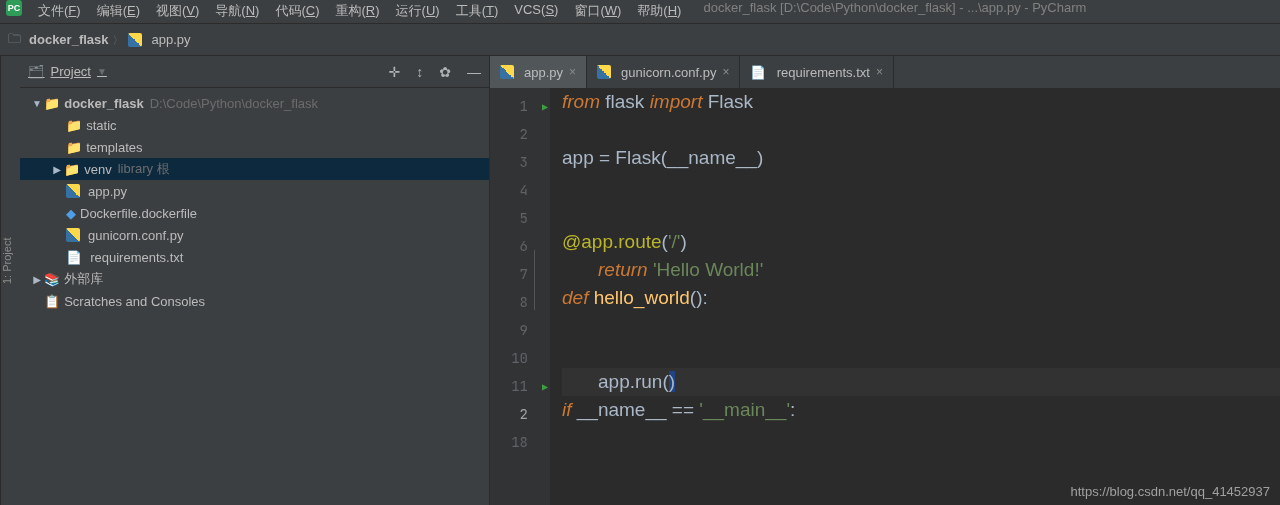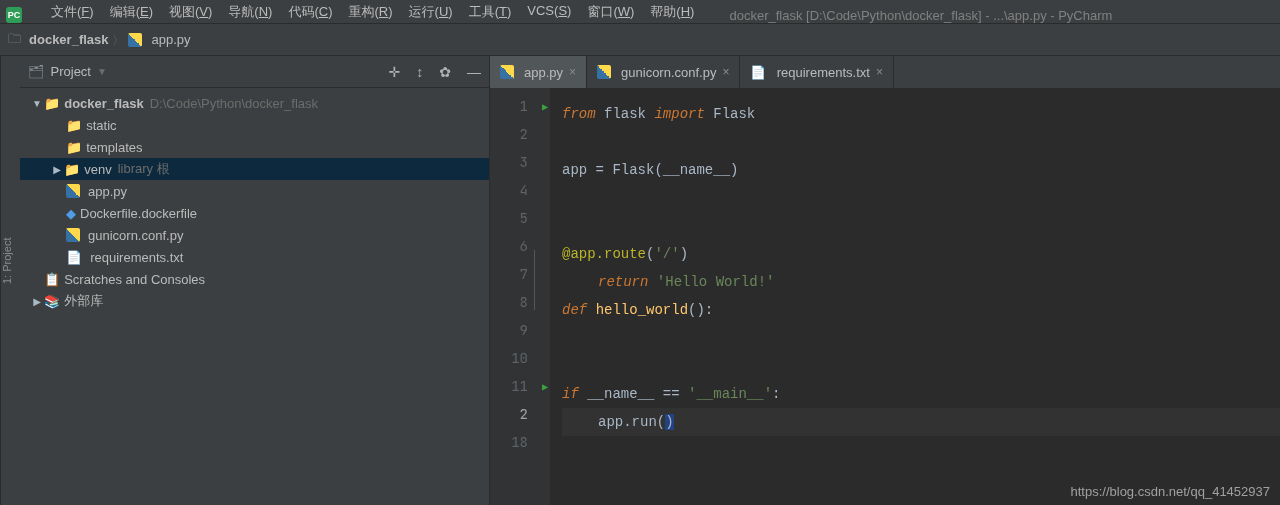--- a/index.html
+++ b/index.html
@@ -10,22 +10,22 @@
     font-size: 13px;
     width: 1280px;
     height: 505px;
     overflow: hidden;
   }
   
   .menu-bar {
     height: 24px;
     background: #3c3f41;
     display: flex;
-    align-items: flex-end;
-    gap: 15px;
+    align-items: flex-start;
+    gap: 2px;
     padding-left: 6px;
     border-bottom: 1px solid #2b2b2b;
   }
   .menu-bar .app-icon {
     width: 16px; height: 16px;
     background:#2f9d58;
     border-radius:3px;
     color:#fff;
     font-size:9px;
     display:flex;align-items:center;justify-content:center;
@@ -62,21 +62,21 @@
     text-align:center; padding-top:40px;
     color:#8c8c8c; font-size:11px;
     border-right:1px solid #2b2b2b;
   }
   .project-panel { width:470px; background:#3c3f41; border-right:1px solid #2b2b2b;}
   .panel-header {
     height:32px; display:flex; align-items:center;
     padding:0 8px; border-bottom:1px solid #2b2b2b;
     justify-content:space-between;
   }
-  .panel-header-left { display:flex; align-items:center; gap:6px;}
+  .panel-header-left { display:flex; align-items:center; gap:6px;text-decoration:underline;}
   .panel-header-left .proj-icon::before{content:'\1F5C2'; color:#87939a;}
   .panel-header-left .dropdown-arrow{ color:#6c6c6c; font-size:10px;}
   .panel-header-right { display:flex; align-items:center; gap:16px; color:#afb1b3;}
   .panel-header-right span{ cursor:pointer; font-size:14px;}
 
   .tree { padding:4px 0;}
   .tree-row { display:flex; align-items:center; height:22px; padding-left:10px; white-space:nowrap;}
   .tree-row.selected{ background:#0d293e;}
   .tw { width:14px; text-align:center; color:#a9b7c6; cursor:pointer; font-size:10px;}
   .tw.tri-open::before{content:'▼';}
@@ -109,23 +109,23 @@
   .gutter-run{
     position:absolute; right:2px; color:#3c9f40; font-size:10px;
   }
   .gutter-run.r1{top:6px;}
   .gutter-run.r11{top:286px;}
   .gutter-vert{
     position:absolute;left:44px;top:162px;height:60px;width:1px;background:#555;
   }
   .code{
     flex:1;
-    font-family:Liberation Mono, monospace;
-    font-size:14px;
-    padding-top:12px;padding-left:12px;
+    font-family:Liberation Sans, sans-serif;
+    font-size:19px;
+    padding-top:0;padding-left:12px;
     line-height:28px;color:#a9b7c6;
   }
   .code .line{height:28px;white-space:pre;}
   .code .line.cur{background:#323232;}
   .kw{color:#cc7832;font-style:italic;}
   .str{color:#6a8759;}
   .fn{color:#ffc66d;}
   .dec{color:#bbb529;}
   .op{color:#a9b7c6;}
   .paren{color:#a9b7c6;}
@@ -218,28 +218,28 @@
         <span class="lbl">Dockerfile.dockerfile</span>
       </div>
       <div class="tree-row" style="padding-left:46px">
         <span class="py-icon"></span>
         <span class="lbl">gunicorn.conf.py</span>
       </div>
       <div class="tree-row" style="padding-left:46px">
         <span class="file-icon-req"></span>
         <span class="lbl">requirements.txt</span>
       </div>
-      <div class="tree-row" style="padding-left:24px">
-        <span class="scratch-icon"></span>
-        <span class="lbl">Scratches and Consoles</span>
-      </div>
       <div class="tree-row" style="padding-left:10px">
         <span class="tw tri-closed"></span>
         <span class="lib-icon"></span>
         <span class="lbl">外部库</span>
+      </div>
+      <div class="tree-row" style="padding-left:24px">
+        <span class="scratch-icon"></span>
+        <span class="lbl">Scratches and Consoles</span>
       </div>
     </div>
   </div>
 
   <div class="editor-area">
     <div class="tab-bar" id="tab-bar">
         <div class="tab active">
           <span class="py-icon"></span>
           <span>app.py</span>
           <span class="close">×</span>
@@ -278,20 +278,20 @@
           <div class="line"><span class="kw">from</span> flask <span class="kw">import</span> Flask</div>
           <div class="line"></div>
           <div class="line">app <span class="op">=</span> Flask<span class="paren">(</span>__name__<span class="paren">)</span></div>
           <div class="line"></div>
           <div class="line"></div>
           <div class="line"><span class="dec">@app.route</span><span class="paren">(</span><span class="str">'/'</span><span class="paren">)</span></div>
           <div class="line"><span class="indent"></span><span class="kw">return</span> <span class="str">'Hello World!'</span></div>
           <div class="line"><span class="kw">def</span> <span class="fn">hello_world</span><span class="paren">():</span></div>
           <div class="line"></div>
           <div class="line"></div>
+          <div class="line cur"><span class="indent"></span>app.run<span class="paren">(</span><span class="paren sel">)</span></div>
           <div class="line"><span class="kw">if</span> __name__ <span class="op">==</span> <span class="str">'__main__'</span>:</div>
-          <div class="line cur"><span class="indent"></span>app.run<span class="paren">(</span><span class="paren sel">)</span></div>
           <div class="line"></div>
         </div>
       <div class="watermark">https://blog.csdn.net/qq_41452937</div>
     </div>
   </div>
 </div>
 
 </body></html>

